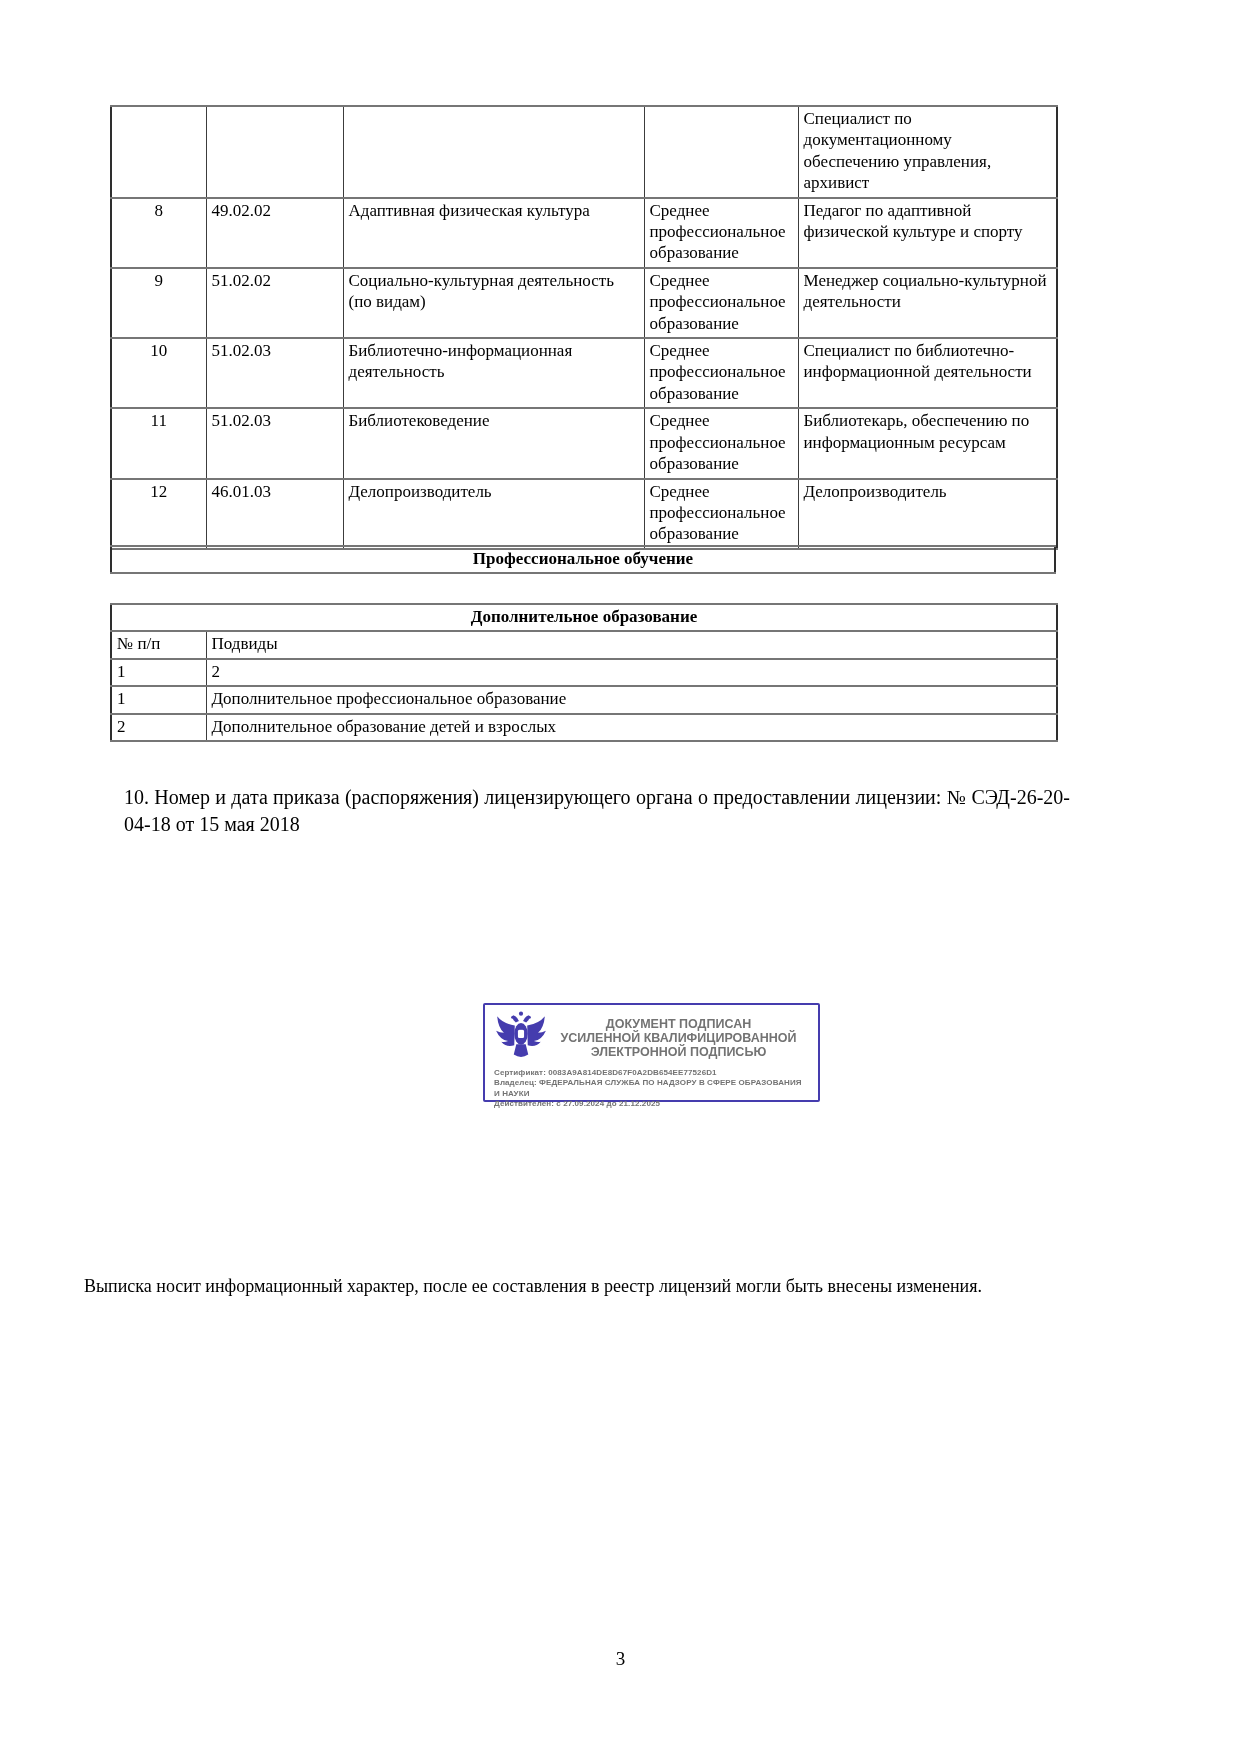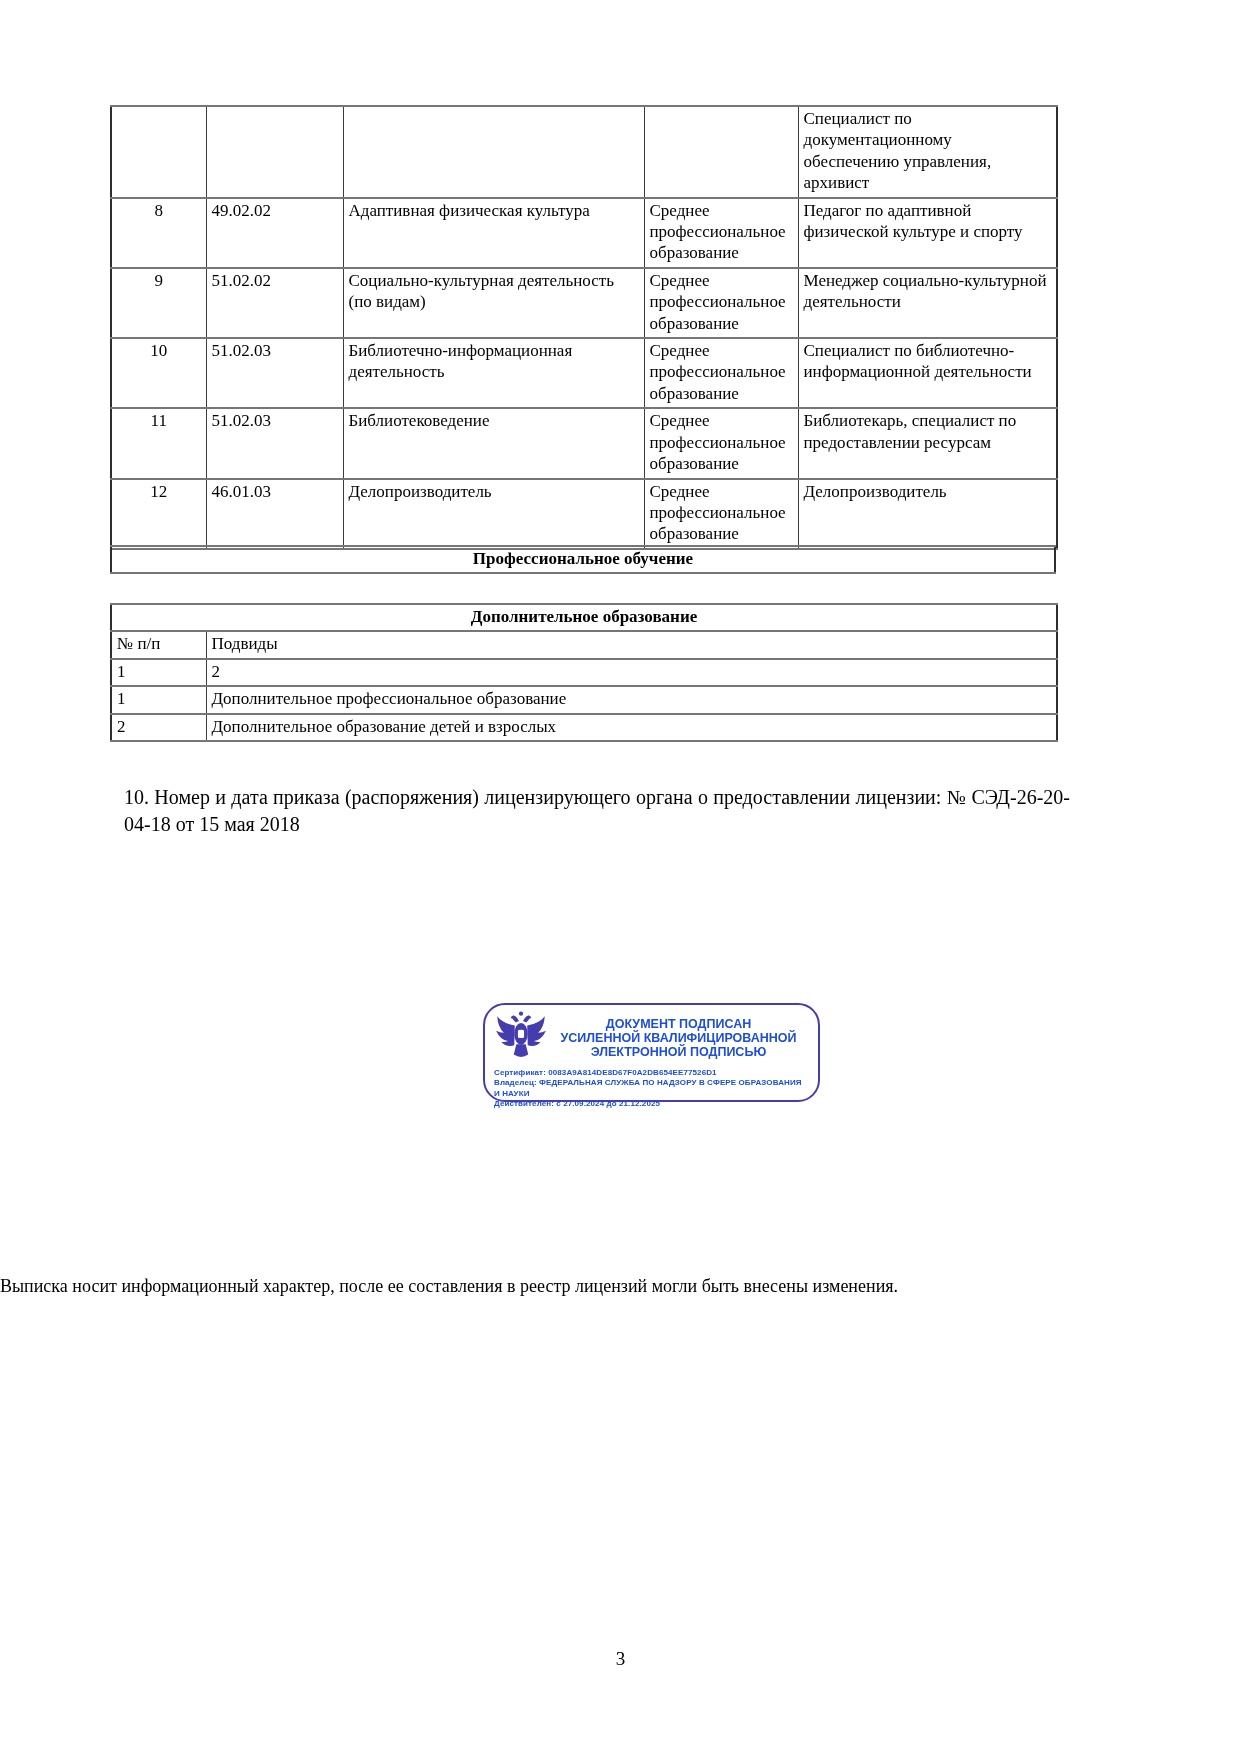--- a/index.html
+++ b/index.html
@@ -23,31 +23,31 @@
   td.center { text-align:left;margin-left:19px; }
   .t1 { top:105px; }
   .t2 { top:545px; }
   .t3 { top:603px; }
   .clause {
     position:absolute; top:784px; left:110px; width:946px;
     font-size:20px; line-height:1.35; text-align:justify;margin-left:14px;
   }
   .stamp {
     position:absolute; left:483px; top:1003px; width:337px; height:99px;
-    box-sizing:border-box; border:2px solid #453cae; border-radius:22px;
-    color:#1d4ed8; font-family:"Liberation Sans","DejaVu Sans",sans-serif;
+    box-sizing:border-box; border:2px solid #453cae; border-radius:2px;
+    color:#737373; font-family:"Liberation Sans","DejaVu Sans",sans-serif;
     padding:5px 9px 4px 9px; background:#fff;
   }
   .stamp-top { display:flex; align-items:center; }
   .stamp-eagle { flex:0 0 54px; width:54px; }
   .stamp-titles { flex:1; text-align:center; font-weight:bold; font-size:12.5px; line-height:1.14; }
   .stamp-details { font-size:8px; line-height:1.3; margin-top:2px; font-weight:bold; letter-spacing:0.1px; }
   .footer-note {
     position:absolute; top:1276px; left:0; width:1066px;
-    text-align:left; font-size:18px;
+    text-align:center; font-size:18px;
   }
   .page-number {
     position:absolute; top:1648px; left:0; width:1241px;
     text-align:center; font-size:19px;
   }
 </style>
 </head>
 <body>
 
 <table class="doc t1">
@@ -85,21 +85,21 @@
       <td>51.02.03</td>
       <td>Библиотечно-информационная деятельность</td>
       <td>Среднее профессиональное образование</td>
       <td>Специалист по библиотечно-информационной деятельности</td>
     </tr>
     <tr>
       <td class="num">11</td>
       <td>51.02.03</td>
       <td>Библиотековедение</td>
       <td>Среднее профессиональное образование</td>
-      <td>Библиотекарь, специалист по предоставлении ресурсам</td>
+      <td>Библиотекарь, обеспечению по информационным ресурсам</td>
     </tr>
     <tr>
       <td class="num">12</td>
       <td>46.01.03</td>
       <td>Делопроизводитель</td>
       <td>Среднее профессиональное образование</td>
       <td>Делопроизводитель</td>
     </tr>
   </tbody>
 </table>

